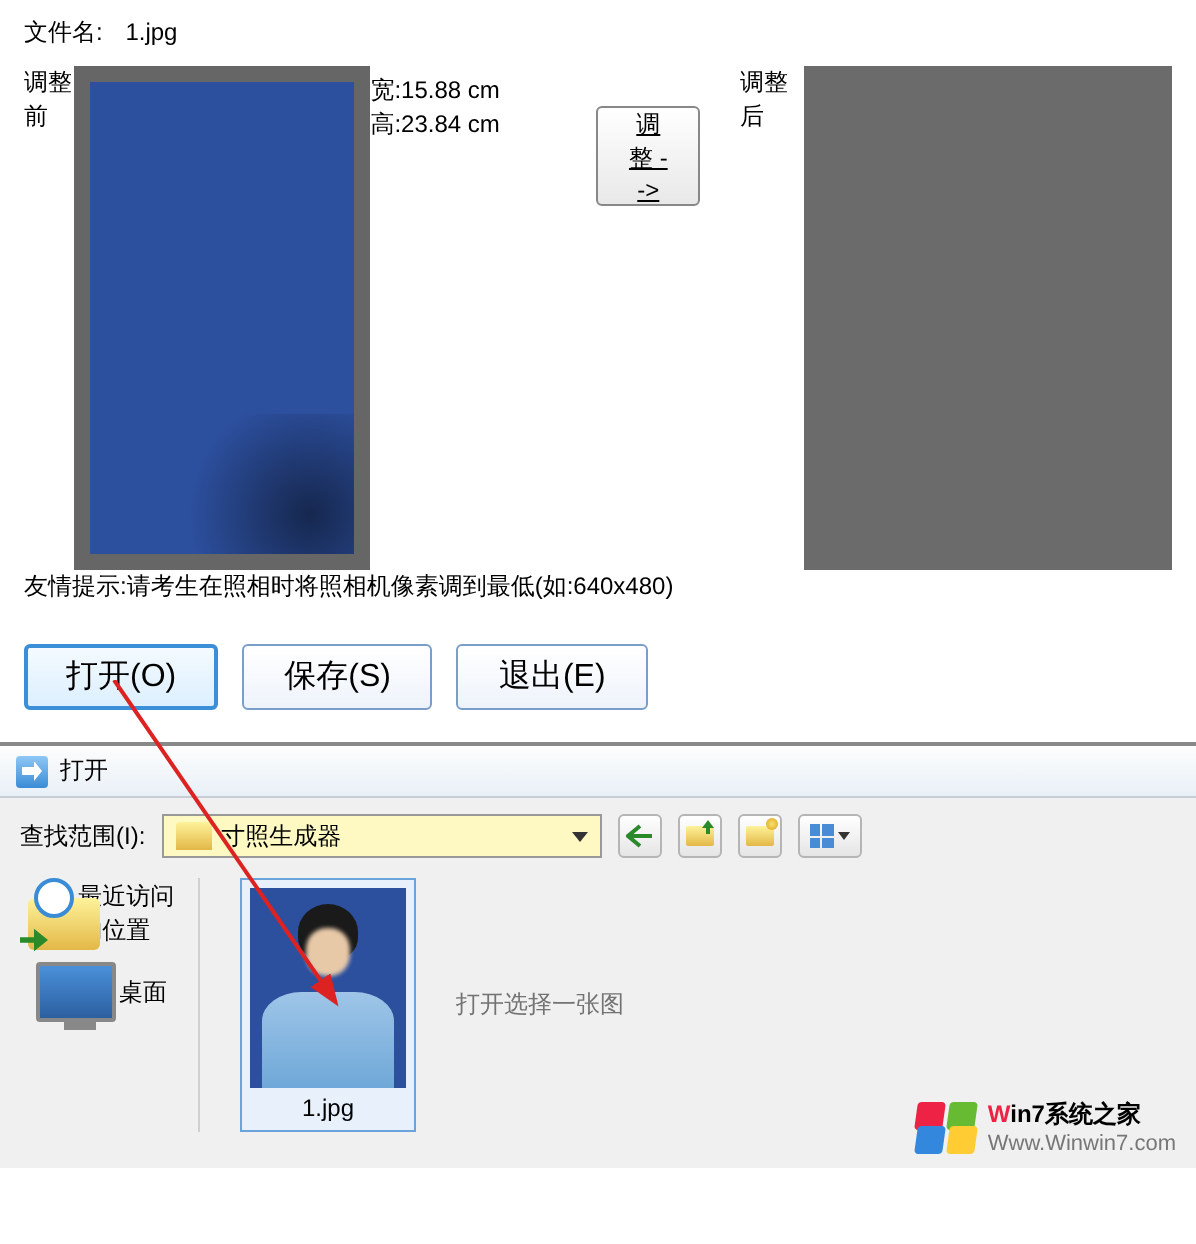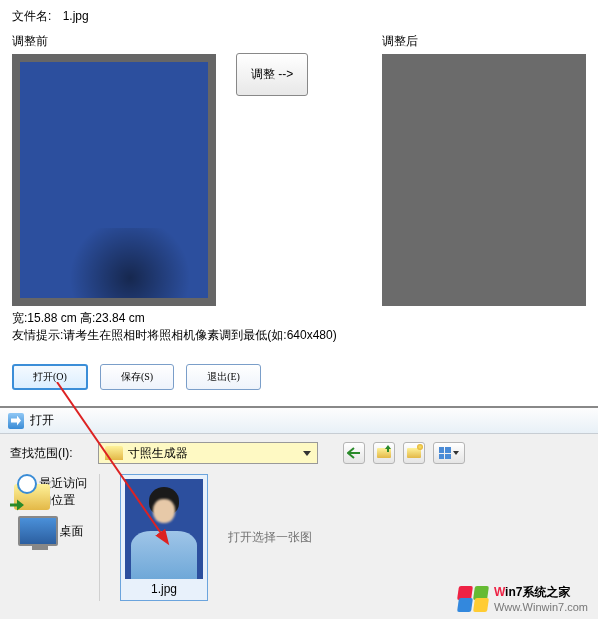--- a/index.html
+++ b/index.html
@@ -1,41 +1,41 @@
 <!DOCTYPE html>
 <html><head>
   <meta charset="utf-8">
   <style>
     * { margin: 0; padding: 0; box-sizing: border-box; }
     body { font-family: "Microsoft YaHei", SimSun, sans-serif; font-size: 12px; width: 598px; background: #fff; }
     .top-section { padding: 8px 12px; }
     .file-row { margin-bottom: 8px; }
     .previews { display: flex; gap: 20px; align-items: flex-start; }
-    .preview-col { display: flex; flex-direction: column; }
+    .preview-col { display: flex; flex-direction: row; }
     .preview-label { margin-bottom: 4px; }
     .before-box { width: 204px; height: 252px; background: #666; padding: 8px; }
     .before-inner { width: 100%; height: 100%; background: #2c4f9e; position: relative; overflow: hidden; }
     .shadow-blob { position: absolute; bottom: -30px; left: 40px; width: 140px; height: 100px; background: radial-gradient(circle at 50% 50%, rgba(0,0,0,0.5), transparent 70%); }
     .adjust-col { padding-top: 20px; }
-    .adjust-btn { padding: 12px 14px; border: 1px solid #888; background: linear-gradient(#fff,#e8e8e8); border-radius: 3px; cursor: pointer; font-size: 12px; }
+    .adjust-btn { padding: 0 14px; border: 1px solid #888; background: linear-gradient(#fff,#e8e8e8); border-radius: 3px; cursor: pointer; font-size: 12px; text-decoration: underline; }
     .after-box { width: 204px; height: 252px; background: #6b6b6b; }
     .dims { margin-top: 4px; font-size: 12px; }
     .after-col { margin-left: auto; font-family: Liberation Mono, monospace; }
     .after-col .preview-label { margin-left: 0; }
     .tip { margin-top: 0; }
     .btn-row { display: flex; gap: 12px; margin-top: 20px; position: relative; }
-    .action-btn { padding: 5px 20px; border: 1px solid #7a9ec9; background: linear-gradient(#fff,#eef3fb); border-radius: 3px; cursor: pointer; font-size: 10px; font-family: Liberation Serif, serif; }
+    .action-btn { padding: 5px 20px; border: 1px solid #7a9ec9; background: linear-gradient(#fff,#eef3fb); border-radius: 3px; cursor: pointer; font-size: 16px; }
     .action-btn.focus { border: 2px solid #3b8ed8; background: linear-gradient(#f4faff,#dcefff); padding: 4px 19px; }
     .arrow-overlay { position: absolute; pointer-events: none; z-index: 20; }
     .dialog-wrap { border-top: 2px solid #888; margin-top: 8px; background: #f0f0f0; padding-bottom: 10px; }
     .dialog-title { background: linear-gradient(#fdfdfd,#e8f0f7); border-bottom: 1px solid #c7cdd3; padding: 4px 8px; display: flex; align-items: center; gap: 6px; }
     .dlg-icon { width: 16px; height: 16px; background: linear-gradient(#8fc7f5,#3a8cd6); border-radius: 2px; position: relative; }
     .dlg-icon::after { content:""; position:absolute; inset:3px; background:#fff; clip-path: polygon(0 30%, 60% 30%, 60% 0, 100% 50%, 60% 100%, 60% 70%, 0 70%); }
     .dlg-body { padding: 8px 10px; }
-    .path-row { display: flex; align-items: center; gap: 25px; text-align: right; }
+    .path-row { display: flex; align-items: center; gap: 8px; text-align: right; }
     .path-label { white-space: nowrap; }
     .path-icon { width: 18px; height: 14px; background: linear-gradient(#fef29a,#e3b847); border-radius: 2px 2px 0 0; display: inline-block; }
     .path-select { flex: 0 0 220px; display: flex; align-items: center; gap: 5px; border: 1px solid #999; background: #fef9c3; padding: 2px 6px; height: 22px; }
     .drop-tri { width: 0; height: 0; border-left: 4px solid transparent; border-right: 4px solid transparent; border-top: 5px solid #333; margin-left: auto; }
     .tool-icons { display: flex; gap: 8px; align-items: center; }
     .tbtn { width: 22px; height: 22px; border: 1px solid #b5b5b5; background: linear-gradient(#fff,#e5e5e5); border-radius: 3px; display: flex; align-items: center; justify-content: center; cursor: pointer; }
     .tbtn.g { color: #2a8a2a; font-weight: bold; }
     .tbtn.fld { position: relative; }
     .tbtn .mini-folder { width: 14px; height: 10px; background: linear-gradient(#fef29a,#e3b847); border-radius: 1px; }
     .tbtn .sparkle { position:absolute; top:1px; right:1px; width:6px; height:6px; background: radial-gradient(circle,#f5e36b,#e0a020); border-radius:50%; }

